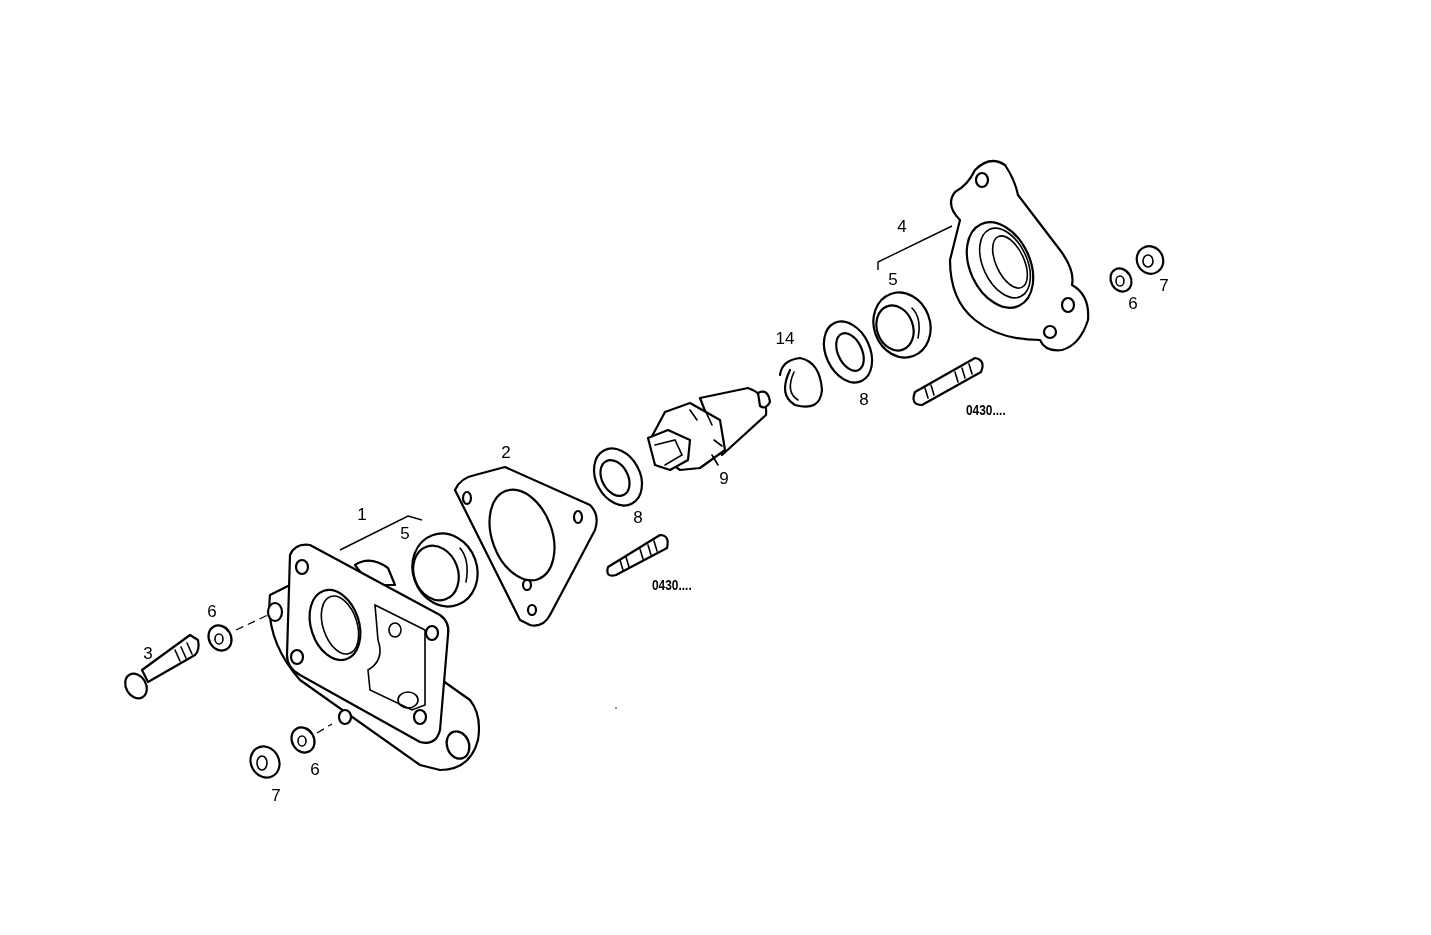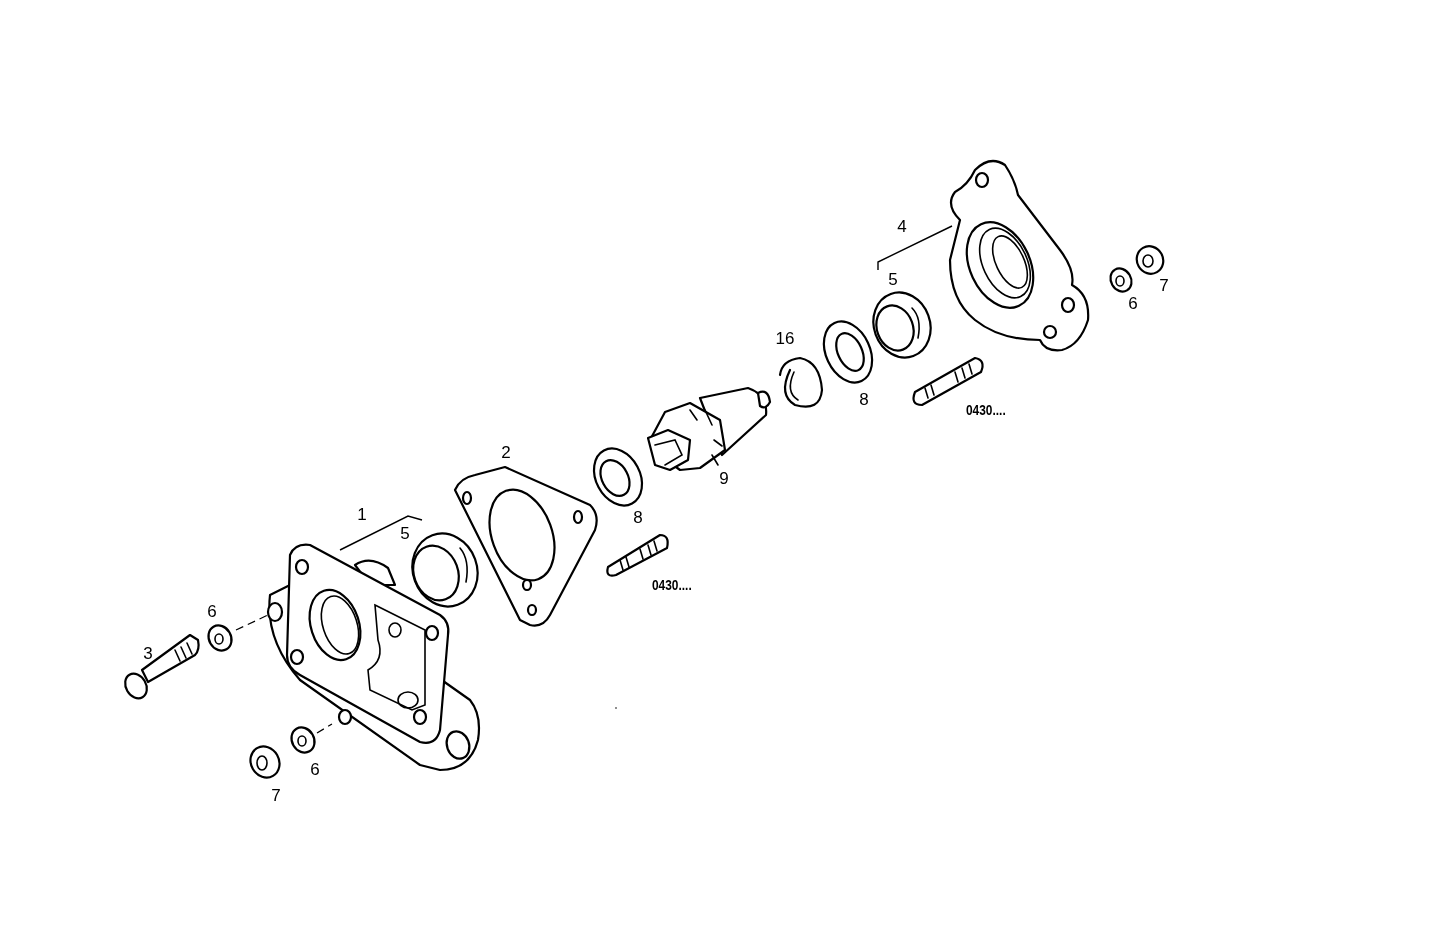--- a/index.html
+++ b/index.html
@@ -154,18 +154,18 @@
 <div class="lbl" style="left:405px;top:533px">5</div>
 <div class="lbl" style="left:893px;top:279px">5</div>
 <div class="lbl" style="left:212px;top:611px">6</div>
 <div class="lbl" style="left:315px;top:769px">6</div>
 <div class="lbl" style="left:1133px;top:303px">6</div>
 <div class="lbl" style="left:276px;top:795px">7</div>
 <div class="lbl" style="left:1164px;top:285px">7</div>
 <div class="lbl" style="left:638px;top:517px">8</div>
 <div class="lbl" style="left:864px;top:399px">8</div>
 <div class="lbl" style="left:724px;top:478px">9</div>
-<div class="lbl" style="left:785px;top:338px">16</div>
+<div class="lbl" style="left:785px;top:338px">14</div>
 
 
 <div class="ref" style="left:652px;top:578px">0430....</div>
 <div class="ref" style="left:966px;top:403px">0430....</div>
 </div>
 
 </body></html>

